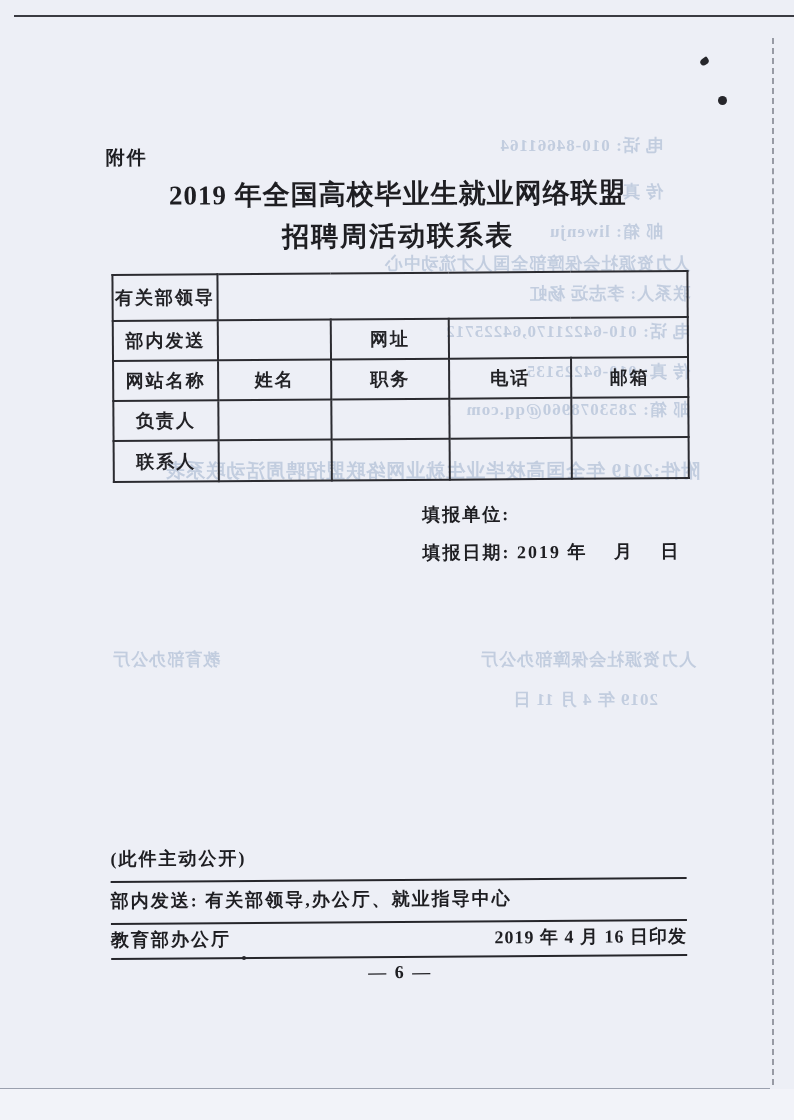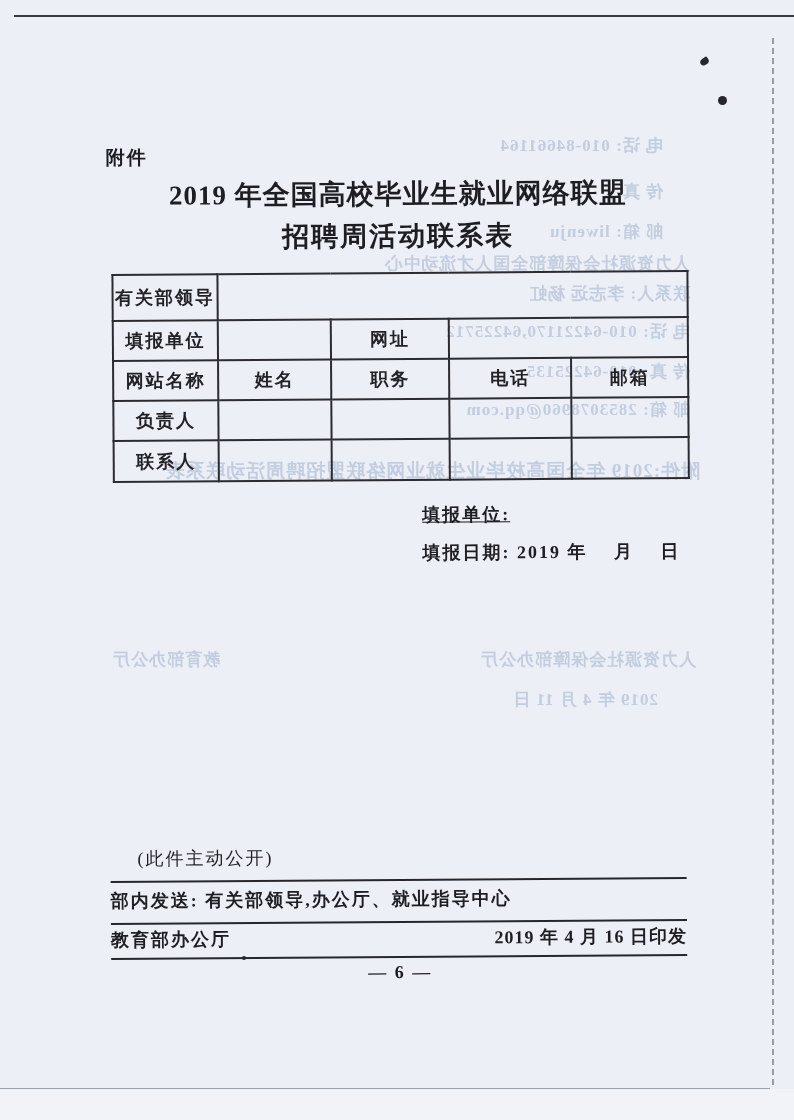--- a/index.html
+++ b/index.html
@@ -29,23 +29,23 @@
   .attach{position:absolute;left:108px;top:143px;font-size:19px;font-weight:700;letter-spacing:2px;text-align:right;}
   .title1{position:absolute;left:110px;top:176px;width:580px;text-align:center;font-size:27px;font-weight:700;letter-spacing:1px;}
   .title2{position:absolute;left:110px;top:218px;width:580px;text-align:center;font-size:27px;font-weight:700;letter-spacing:2px;}
   table.contact{
     position:absolute;left:113px;top:272px;border-collapse:collapse;table-layout:fixed;
   }
   table.contact td{
     border:2px solid #2b2b30;font-size:18px;font-weight:600;text-align:center;
     padding:0;letter-spacing:2px;color:#222226;
   }
-  .fill-unit{position:absolute;left:422px;top:503px;font-size:18px;font-weight:700;letter-spacing:2px;text-decoration:underline;}
+  .fill-unit{position:absolute;left:422px;top:503px;font-size:18px;font-weight:700;letter-spacing:2px;}
   .fill-date{position:absolute;left:422px;top:541px;font-size:18px;font-weight:700;letter-spacing:2px;}
-  .foot-note{position:absolute;left:108px;top:845px;font-size:18px;font-weight:400;letter-spacing:2px;margin-left:27px;}
+  .foot-note{position:absolute;left:108px;top:845px;font-size:18px;font-weight:700;letter-spacing:2px;}
   .rule{position:absolute;left:108px;width:576px;height:2px;background:#26262b;}
   .rule1{top:879px;} .rule2{top:921px;} .rule3{top:956px;}
   .foot-dist{position:absolute;left:108px;top:887px;font-size:18px;font-weight:700;letter-spacing:2px;}
   .foot-issuer{position:absolute;left:108px;top:926px;font-size:18px;font-weight:700;letter-spacing:2px;}
   .foot-date{position:absolute;left:108px;top:926px;width:576px;text-align:right;font-size:18px;font-weight:700;letter-spacing:1px;}
   .page-num{position:absolute;left:0;top:962px;width:794px;text-align:center;font-size:18px;font-weight:700;letter-spacing:2px;}
 </style>
 </head>
 <body>
 
@@ -85,21 +85,21 @@
           <col style="width:118px">
           <col style="width:122px">
           <col style="width:117px">
       </colgroup>
       <tbody>
           <tr style="height:46px">
         <td>有关部领导</td>
         <td colspan="4"></td>
       </tr>
       <tr style="height:40px">
-        <td>填报单位</td>
+        <td>部内发送</td>
         <td></td>
         <td>网址</td>
         <td colspan="2"></td>
       </tr>
       <tr style="height:40px">
         <td>网站名称</td>
         <td>姓名</td>
         <td>职务</td>
         <td>电话</td>
         <td>邮箱</td>

